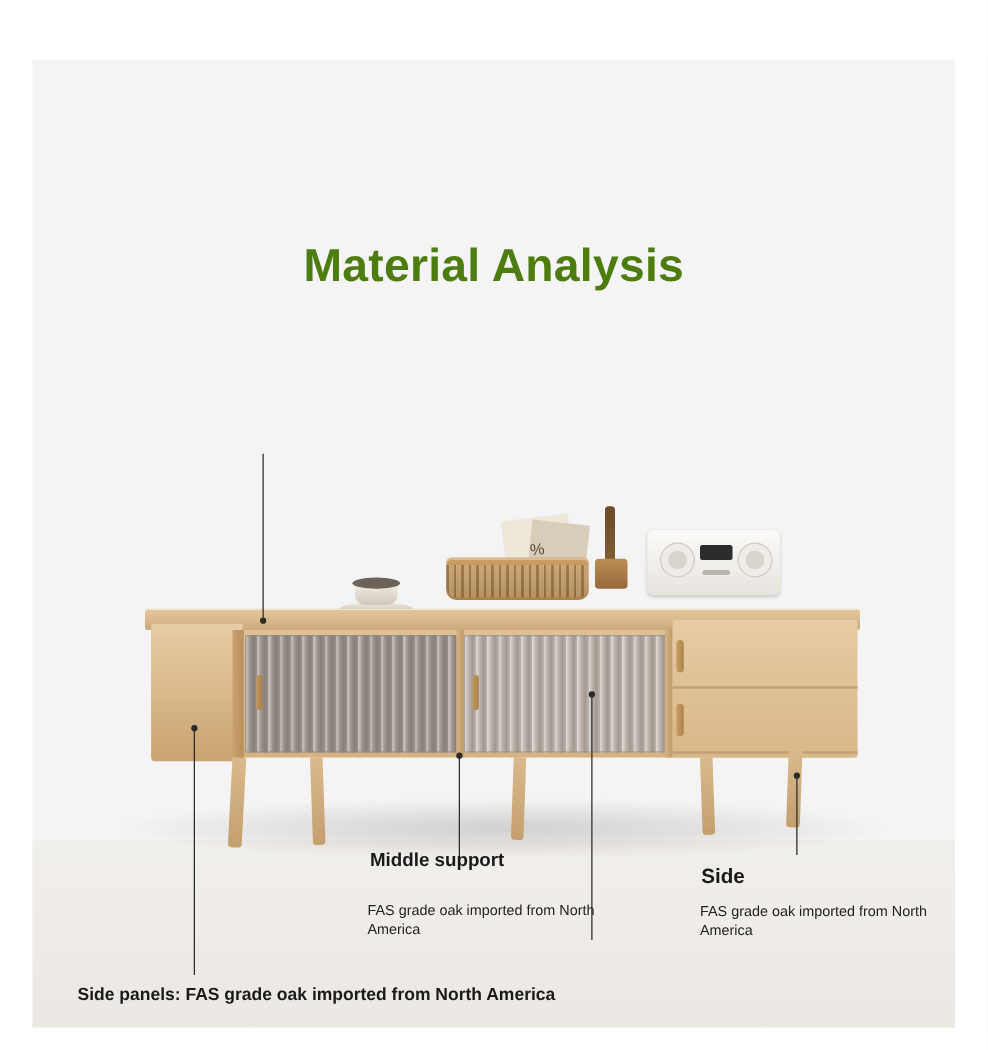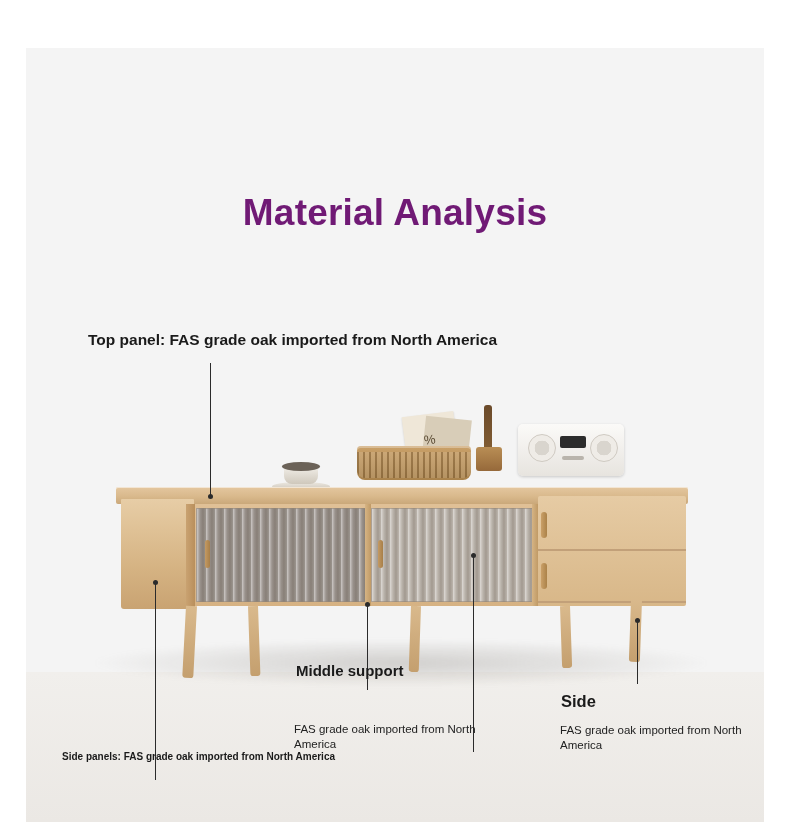--- a/index.html
+++ b/index.html
@@ -19,34 +19,34 @@
   .margin-right{position:absolute;right:0;top:0;width:26px;height:840px;background:#ffffff;}
   .margin-top{position:absolute;left:0;top:0;width:790px;height:48px;background:#ffffff;}
   .margin-bottom{position:absolute;left:0;bottom:0;width:790px;height:18px;background:#ffffff;}
 
   .title{
     position:absolute;
     left:0;right:0;top:192px;
     text-align:center;
     font-size:37px;
     font-weight:bold;
-    color:#701a75;
+    color:#4d7c0f;
     letter-spacing:0.2px;
   }
 
   
   .lbl{position:absolute;color:#1a1a1a;}
 
   #label-top{left:88px;top:331px;font-size:15.5px;font-weight:bold;}
-  #label-middle-title{left:296px;top:662px;font-size:15px;font-weight:bold;}
+  #label-middle-title{left:296px;top:680px;font-size:15px;font-weight:bold;}
   #label-middle-sub{left:294px;top:722px;font-size:11.5px;width:222px;line-height:15px;color:#222;}
   #label-legs-title{left:561px;top:692px;font-size:16.5px;font-weight:bold;}
   #label-legs-sub{left:560px;top:723px;font-size:11.5px;width:205px;line-height:15px;color:#222;}
   #label-door{left:336px;top:759px;font-size:16px;font-weight:bold;}
-  #label-side{left:62px;top:751px;font-size:10px;font-weight:bold;}
+  #label-side{left:62px;top:787px;font-size:14px;font-weight:bold;}
 
   
   .leader{position:absolute;background:#2b2b2b;}
   .leader-v{width:1px;}
   .dot{position:absolute;width:5px;height:5px;border-radius:50%;background:#2b2b2b;}
 
   
   #scene{position:absolute;left:0;top:0;width:790px;height:840px;}
 
   .floor-shadow{
@@ -225,21 +225,20 @@
 
   <div class="leader leader-v" style="left:637px;top:622px;height:62px;"></div>
   <div class="dot" style="left:635px;top:618px;"></div>
 
   <div class="leader leader-v" style="left:473px;top:556px;height:196px;"></div>
   <div class="dot" style="left:471px;top:553px;"></div>
 
   <div class="leader leader-v" style="left:155px;top:584px;height:196px;"></div>
   <div class="dot" style="left:153px;top:580px;"></div>
 
-  <div class="lbl" id="label-top">Top panel: FAS grade oak imported from North America</div>
 
   <div class="lbl" id="label-middle-title">Middle support</div>
   <div class="lbl" id="label-middle-sub">FAS grade oak imported from North America</div>
 
   <div class="lbl" id="label-legs-title">Side</div>
   <div class="lbl" id="label-legs-sub">FAS grade oak imported from North America</div>
 
 
   <div class="lbl" id="label-side">Side panels: FAS grade oak imported from North America</div>
 

